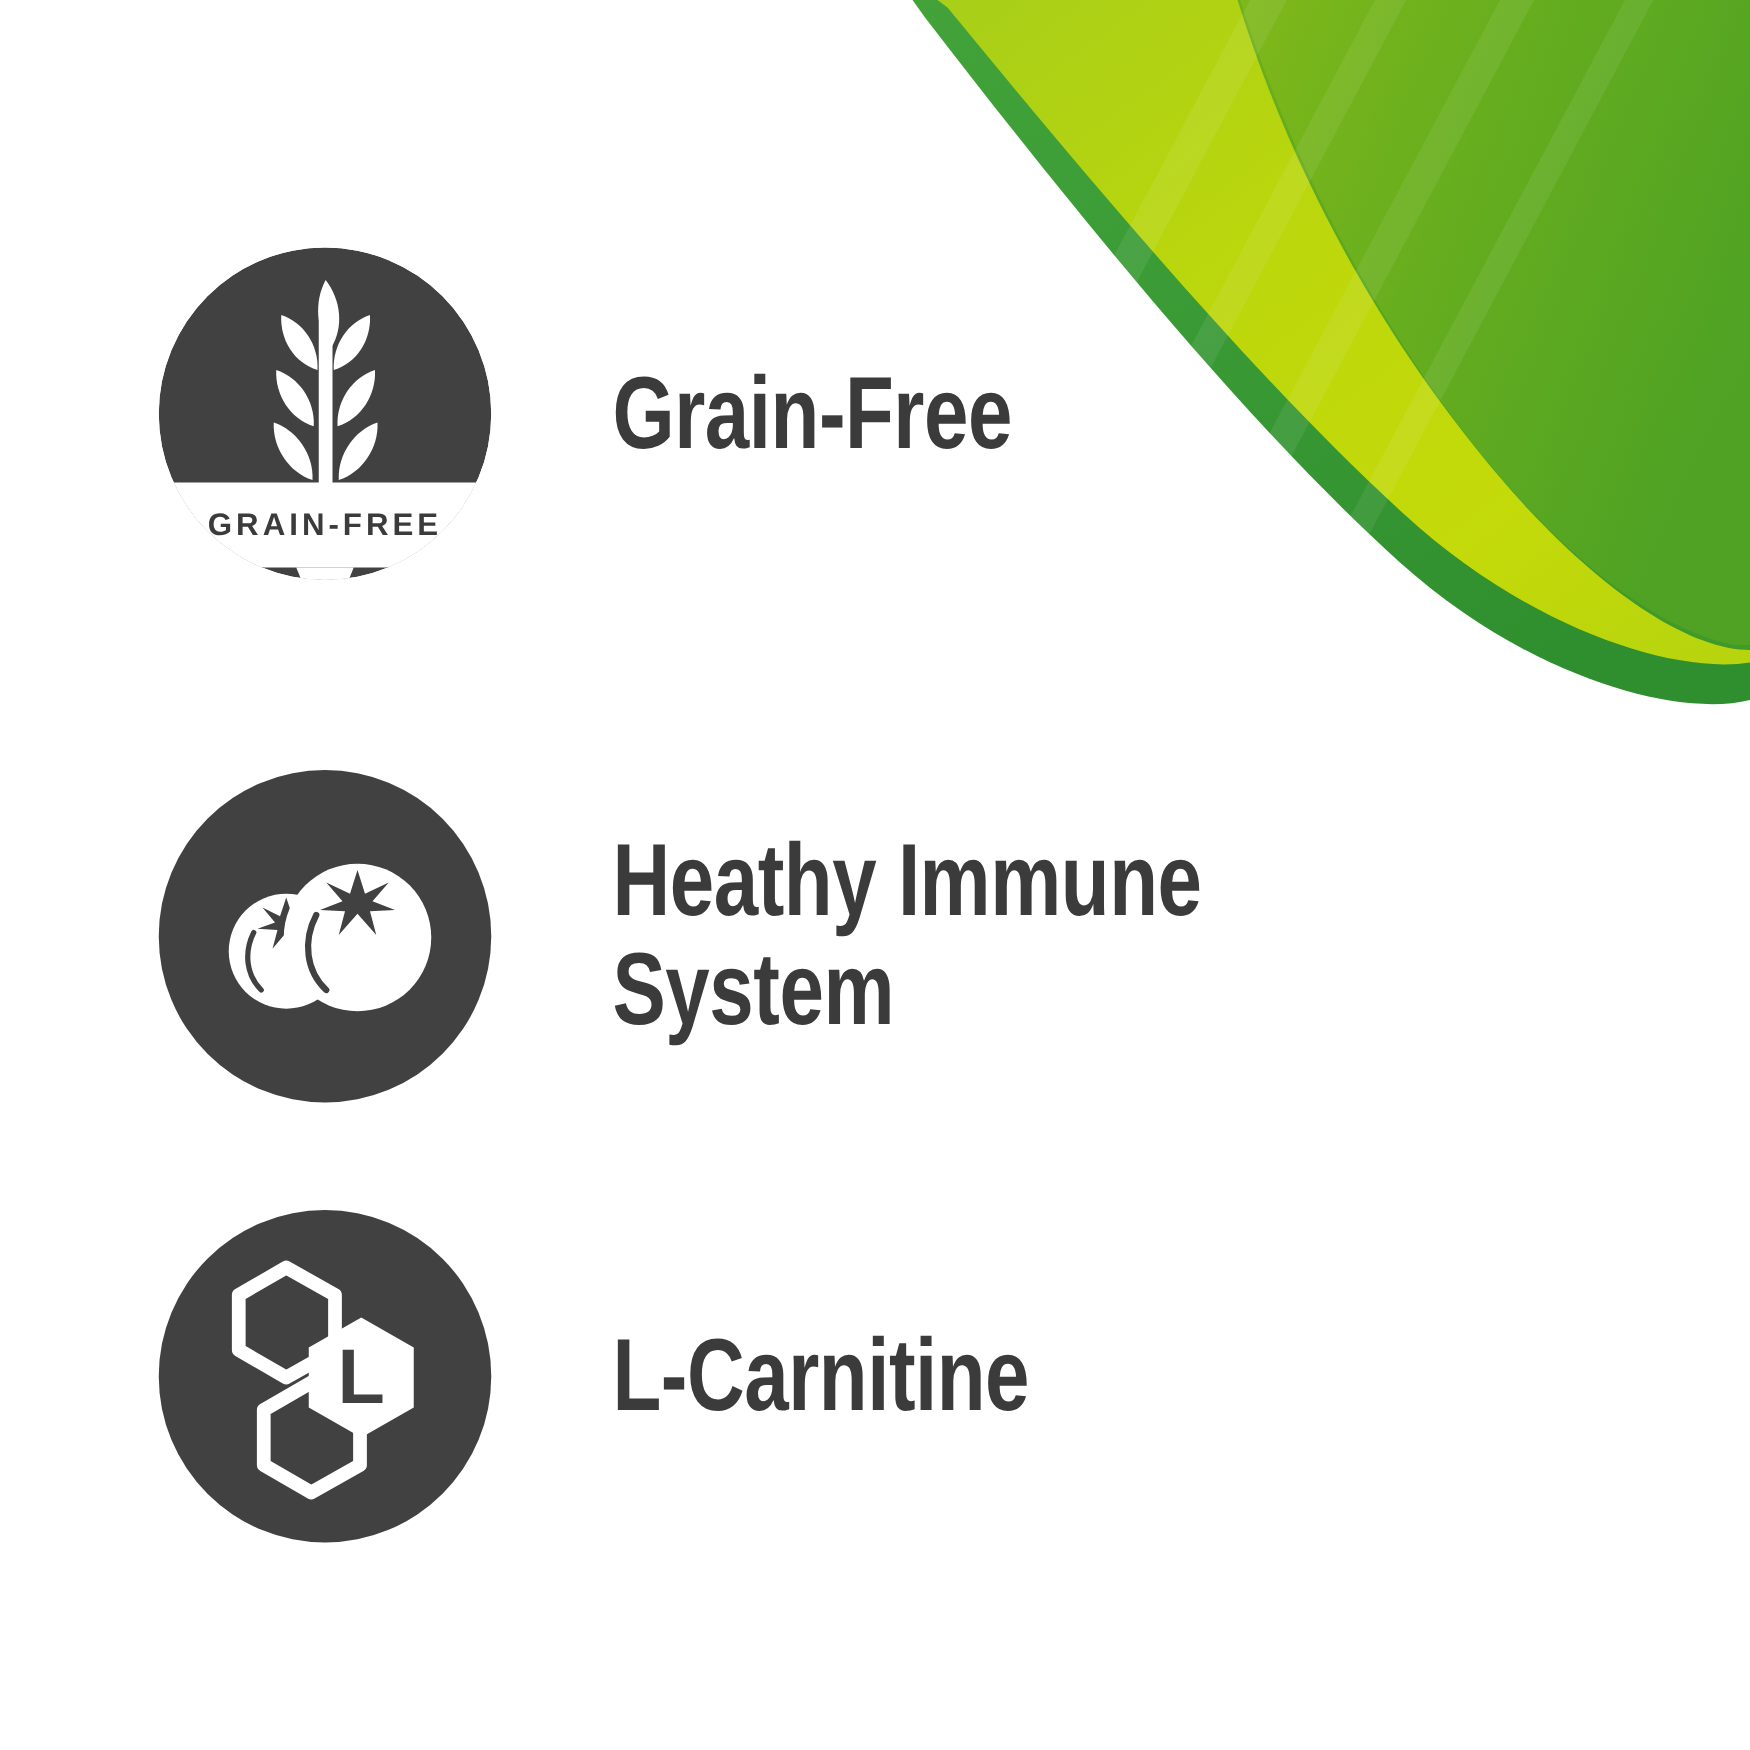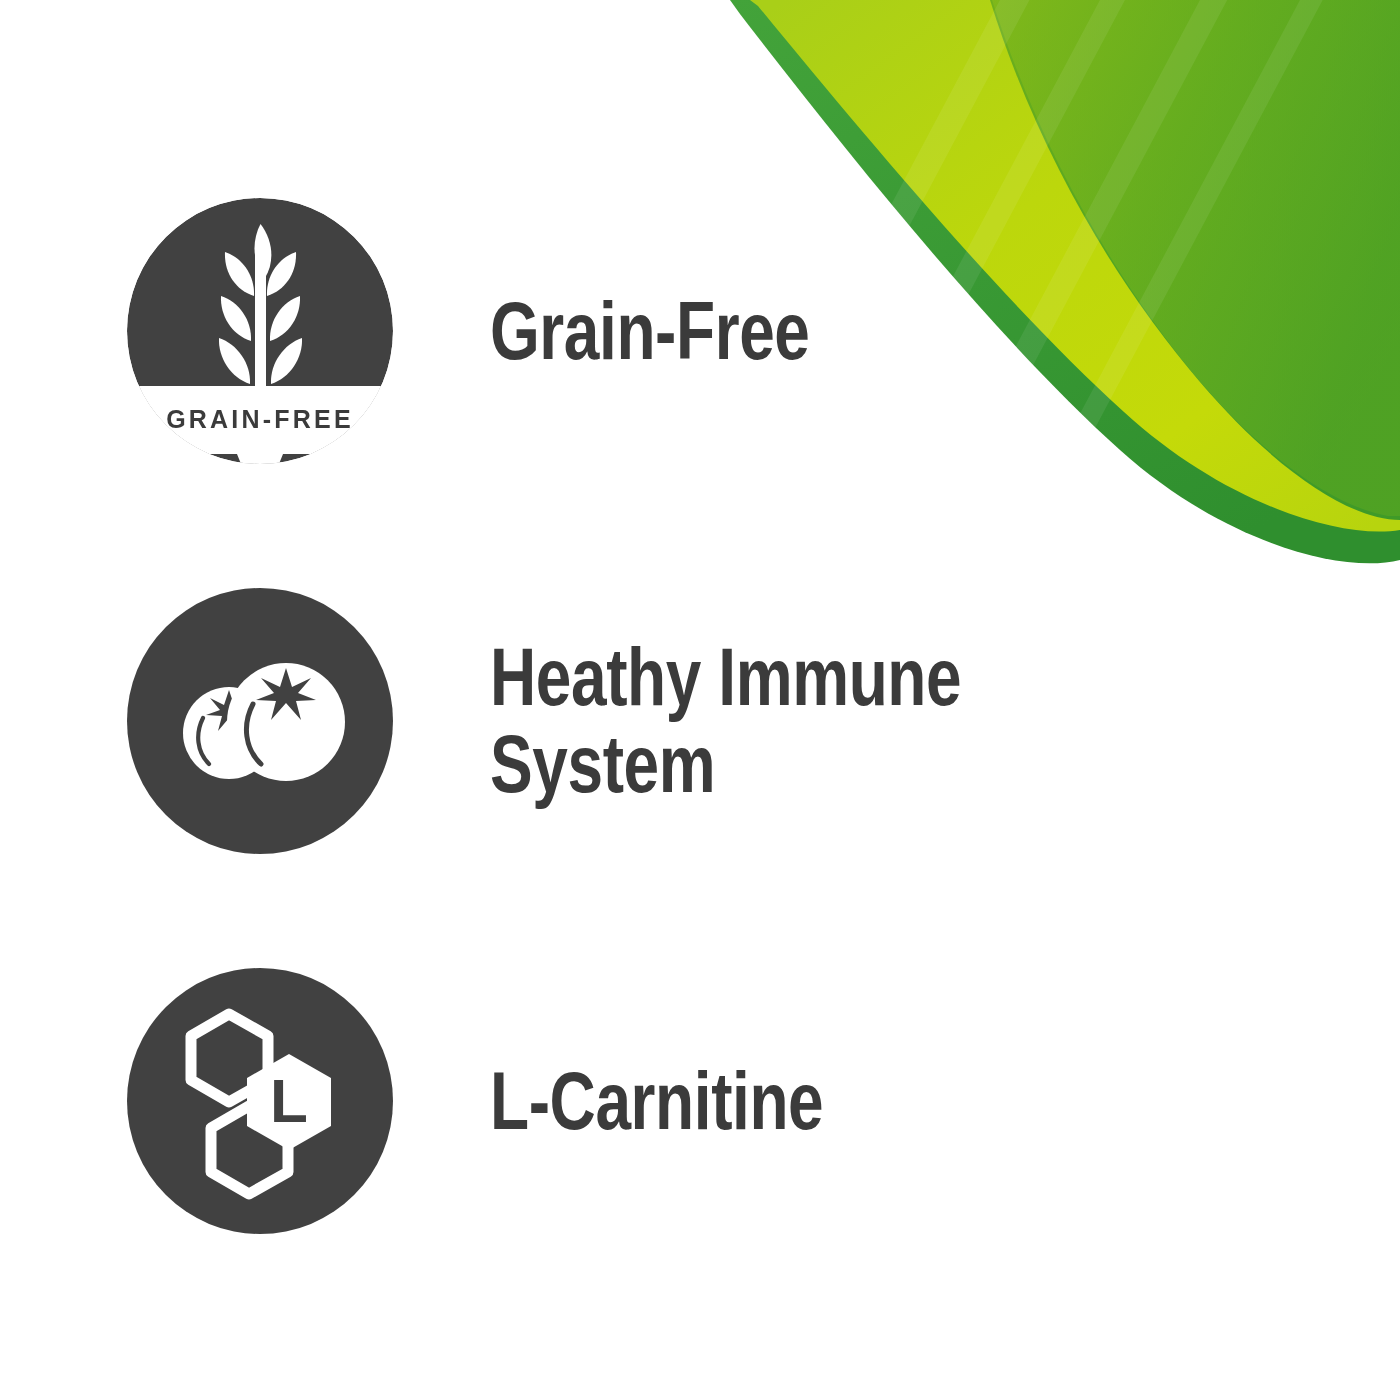--- a/index.html
+++ b/index.html
@@ -35,21 +35,21 @@
   }
 
   .feature-row {
     position: absolute;
     left: 125px;
     display: flex;
     align-items: center;
     gap: 95px;
   }
   .feature-row.row-0 { top: 196px; }
-  .feature-row.row-1 { top: 586px; }
+  .feature-row.row-1 { top: 614px; }
   .feature-row.row-2 { top: 966px; }
 
   .icon-badge {
     width: 270px;
     height: 270px;
     flex: 0 0 270px;
     position: relative;
   }
   .icon-badge svg { display: block; width: 270px; height: 270px; }
 

